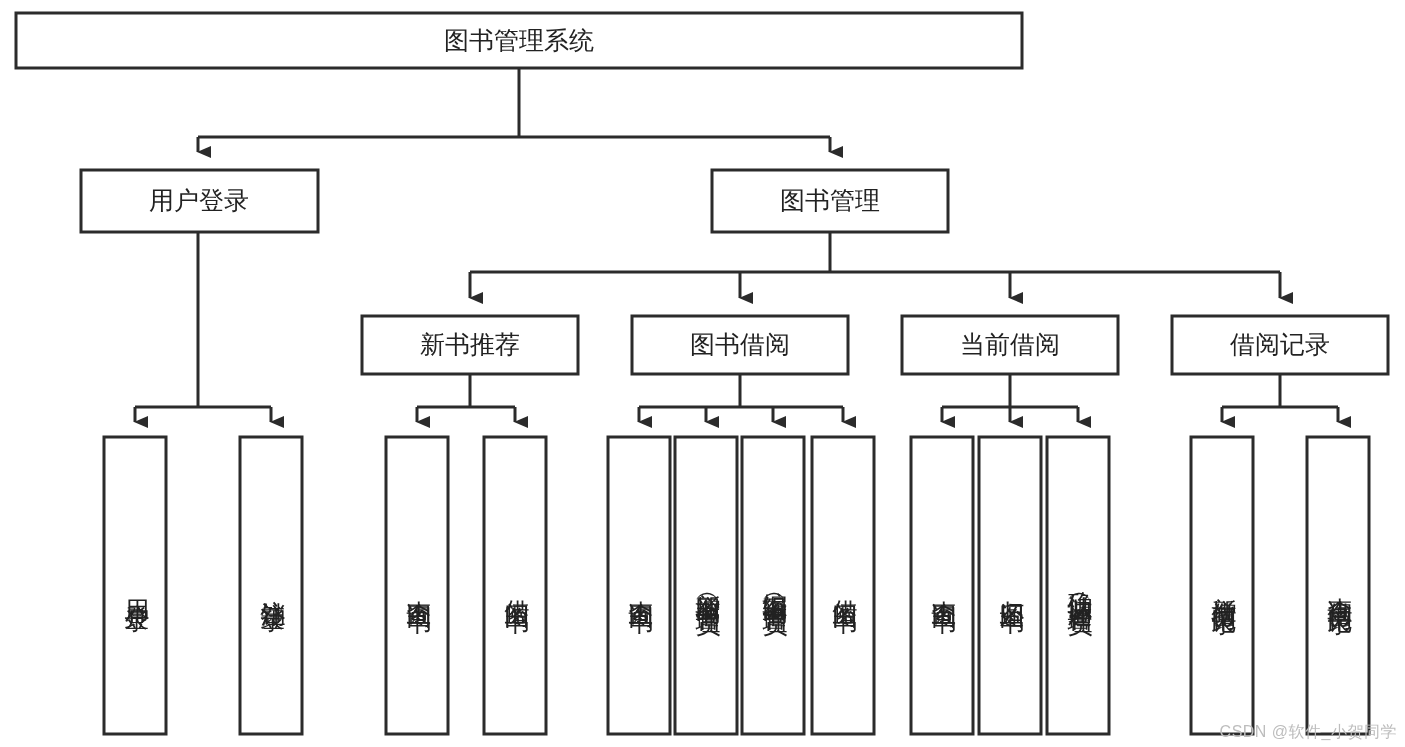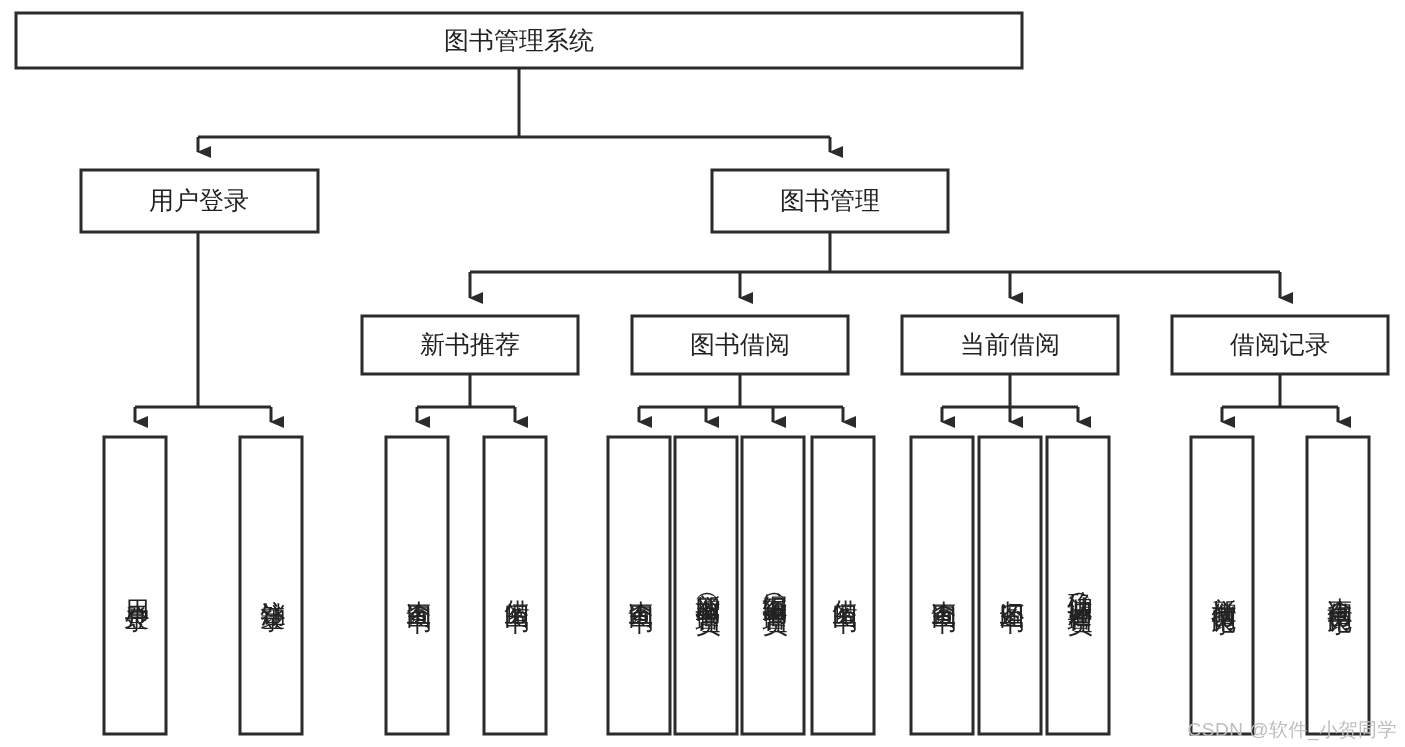--- a/index.html
+++ b/index.html
@@ -54,21 +54,21 @@
   }
   .arrow-head {
     fill: #2b2b2b;
     stroke: none;
   }
   .watermark {
     position: absolute;
     right: 8px;
     bottom: 4px;
     font-family: "Liberation Sans", "DejaVu Sans", sans-serif;
-    font-size: 19px;
+    font-size: 16px;
     color: #bdbdbd;
     white-space: nowrap;
     letter-spacing: 0.5px;
     user-select: none;
   }
 </style>
 </head>
 <body>
 
 <div id="diagram-root">

